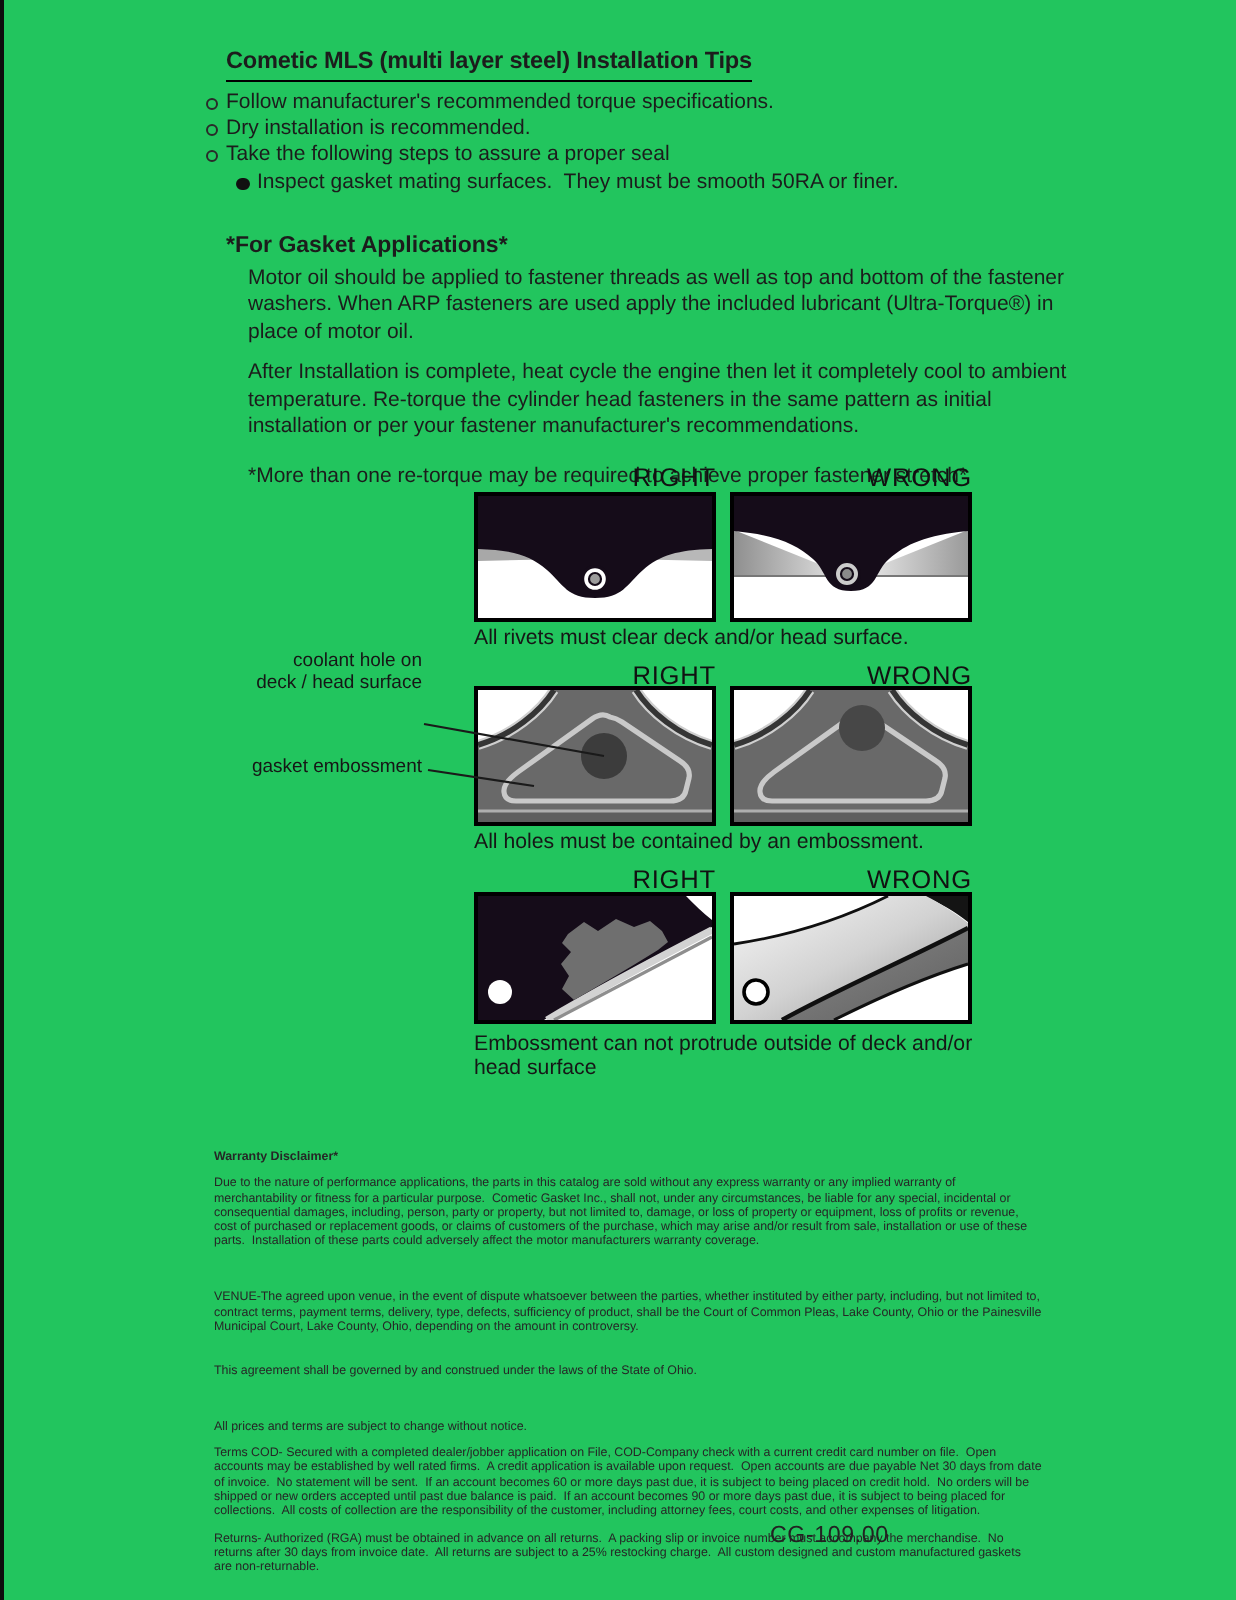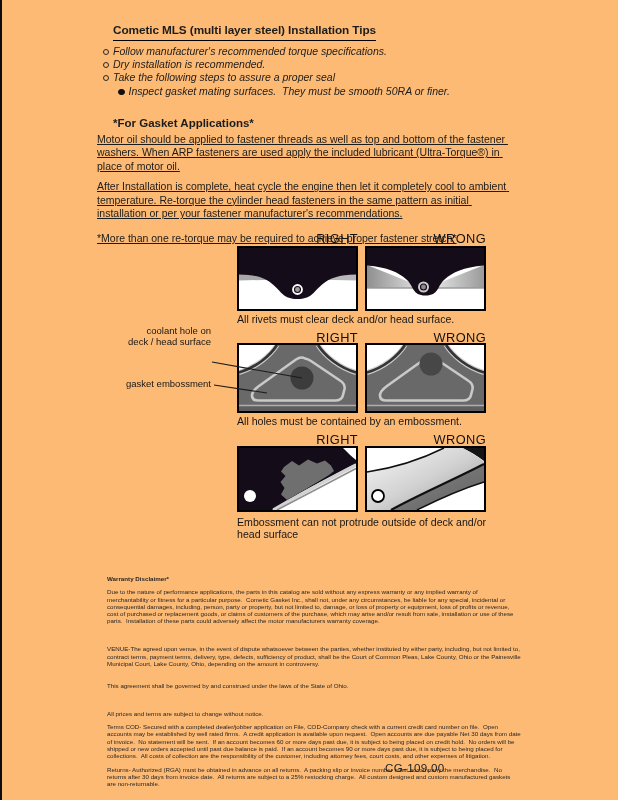--- a/index.html
+++ b/index.html
@@ -1,37 +1,37 @@
 <!DOCTYPE html>
 <html><head>
 <meta charset="utf-8">
 <style>
   html,body{margin:0;padding:0;background:#ffffff;}
   .page{
     position:relative;
     width:618px;height:800px;
-    background:#fdba74;
+    background:#22c55e;
     font-family:"Liberation Sans","DejaVu Sans",sans-serif;
     color:#1c1c1c;
     overflow:hidden;
   }
   .edge-line{position:absolute;left:0;top:0;width:2px;height:800px;background:#0d0d0d;}
   .title{
     position:absolute;left:113px;top:23px;
     font-size:11.8px;font-weight:bold;letter-spacing:-0.1px;
     border-bottom:1.6px solid #000;padding-bottom:3px;
     white-space:nowrap;
   }
   .tips{position:absolute;left:103px;top:45px;width:430px;}
-  .tip{display:flex;align-items:flex-start;font-size:10.5px;line-height:13.2px;white-space:pre-wrap;font-style:italic;}
+  .tip{display:flex;align-items:flex-start;font-size:10.5px;line-height:13.2px;white-space:pre-wrap;}
   .tip .marker{flex:0 0 auto;width:4px;height:4px;border:1px solid #2a2a2a;border-radius:50%;margin:4px 4px 0 0;}
   .tip.sub{margin-left:15px;}
   .tip.sub .marker{background:#111;border-color:#111;width:4.5px;height:4.5px;}
   .diesel-heading{position:absolute;left:113px;top:117px;font-size:11.5px;font-weight:bold;}
-  .diesel-paras{position:absolute;left:97px;top:133px;width:417px;text-decoration:underline;}
+  .diesel-paras{position:absolute;left:124px;top:133px;width:417px;}
   .diesel-paras p{margin:0 0 7px 0;font-size:10.5px;line-height:13.4px;white-space:pre-wrap;}
   .dlabel{
     position:absolute;width:121px;text-align:right;
     font-size:12.8px;font-weight:500;letter-spacing:0.4px;color:#111;
   }
   .dpanel{position:absolute;display:block;}
   .dcaption{position:absolute;font-size:10.6px;line-height:11.5px;color:#161616;white-space:nowrap;}
   .dcaption.wrap{white-space:normal;width:250px;}
   .callout{
     position:absolute;left:95px;width:116px;text-align:right;

